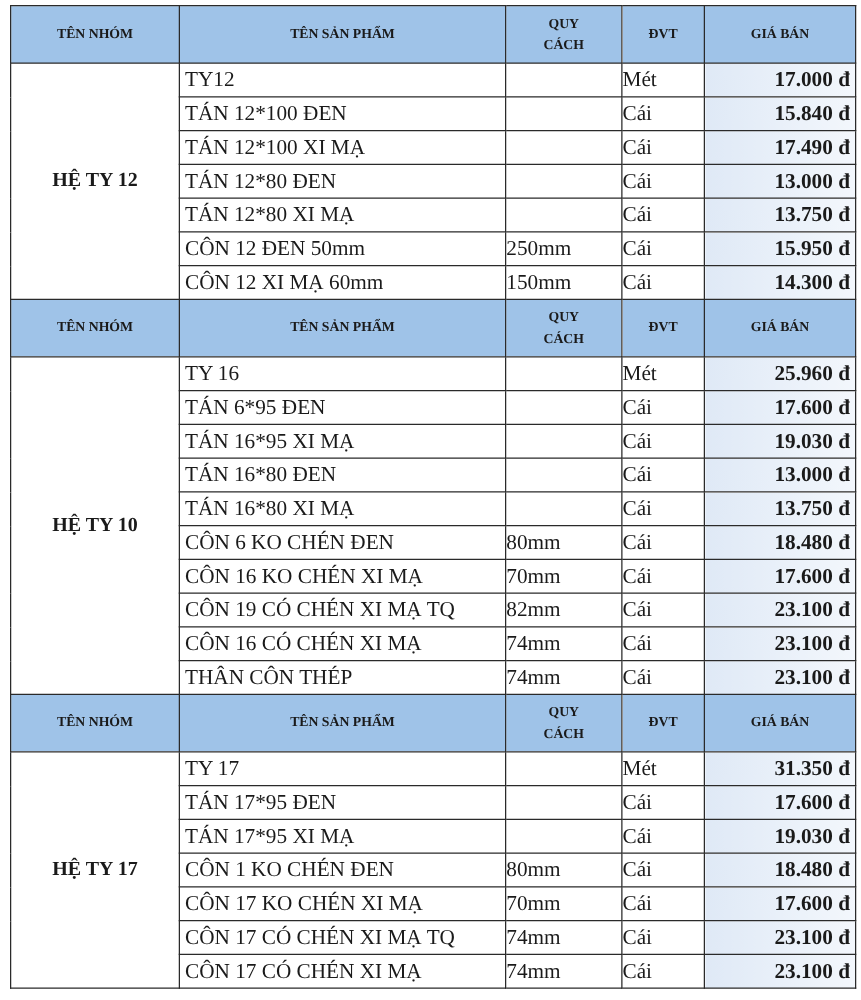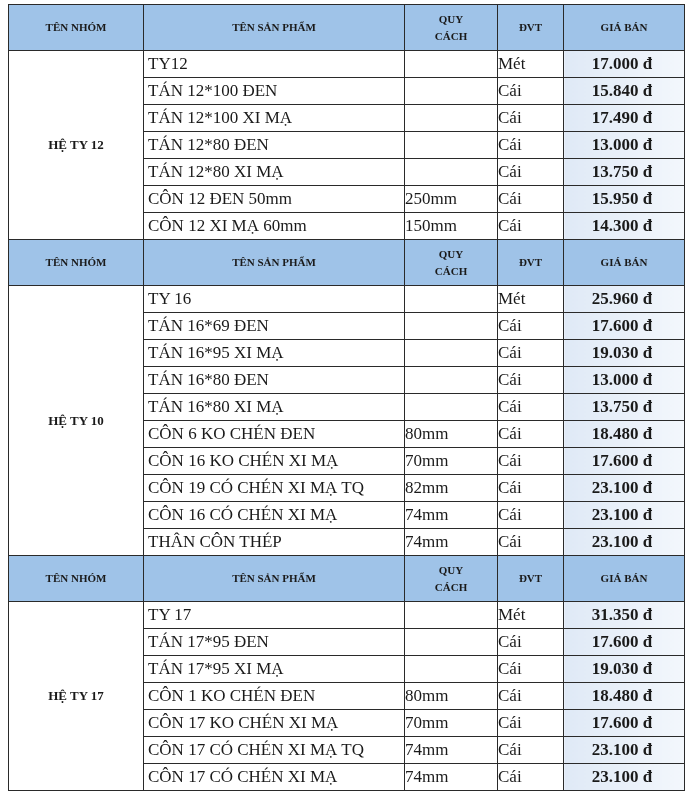--- a/index.html
+++ b/index.html
@@ -4,22 +4,22 @@
 <style>
   html, body { margin: 0; padding: 0; background: #ffffff; }
   body { width: 689px; height: 800px; overflow: hidden; position: relative; font-family: "Liberation Serif", "DejaVu Serif", serif; color: #1a1a1a; }
   table { position: absolute; left: 8px; top: 4px; border-collapse: collapse; table-layout: fixed; width: 676px; }
   col.c1 { width: 135px; } col.c2 { width: 261px; } col.c3 { width: 93px; } col.c4 { width: 66px; } col.c5 { width: 121px; }
   td, th { border: 1.5px solid #2a2a2a; padding: 0; overflow: hidden; white-space: nowrap; }
   th { background: #9fc3e8; font-weight: bold; font-size: 11px; height: 45px; text-align: center; line-height: 17px; }
   td { height: 26px; font-size: 17px; line-height: 26px; }
   td.name { padding-left: 4px; text-align: left; font-family: Liberation Serif, serif; }
   td.spec, td.unit { }
-  td.price { text-align: center; padding-right: 4px; font-weight: bold; background: linear-gradient(90deg, #dfe9f6 0%, #f3f7fc 100%); font-family: Liberation Serif, serif; }
-  td.group { text-align: center; font-weight: bold; font-size: 13px; vertical-align: middle; background: #fff; }
+  td.price { text-align: right; padding-right: 4px; font-weight: bold; background: linear-gradient(90deg, #dfe9f6 0%, #f3f7fc 100%); font-family: Liberation Serif, serif; }
+  td.group { text-align: center; font-weight: bold; font-size: 16px; vertical-align: middle; background: #fff; }
 </style>
 </head>
 <body>
 
 <table>
   <colgroup>
       <col class="c1">
       <col class="c2">
       <col class="c3">
       <col class="c4">
@@ -90,21 +90,21 @@
         <th>GIÁ BÁN</th>
       </tr>
       <tr>
         <td class="group" rowspan="10">HỆ TY 10</td>
         <td class="name">TY 16</td>
         <td class="spec"></td>
         <td class="unit">Mét</td>
         <td class="price">25.960 đ</td>
       </tr>
       <tr>
-        <td class="name">TÁN 16*69 ĐEN</td>
+        <td class="name">TÁN 6*95 ĐEN</td>
         <td class="spec"></td>
         <td class="unit">Cái</td>
         <td class="price">17.600 đ</td>
       </tr>
       <tr>
         <td class="name">TÁN 16*95 XI MẠ</td>
         <td class="spec"></td>
         <td class="unit">Cái</td>
         <td class="price">19.030 đ</td>
       </tr>

